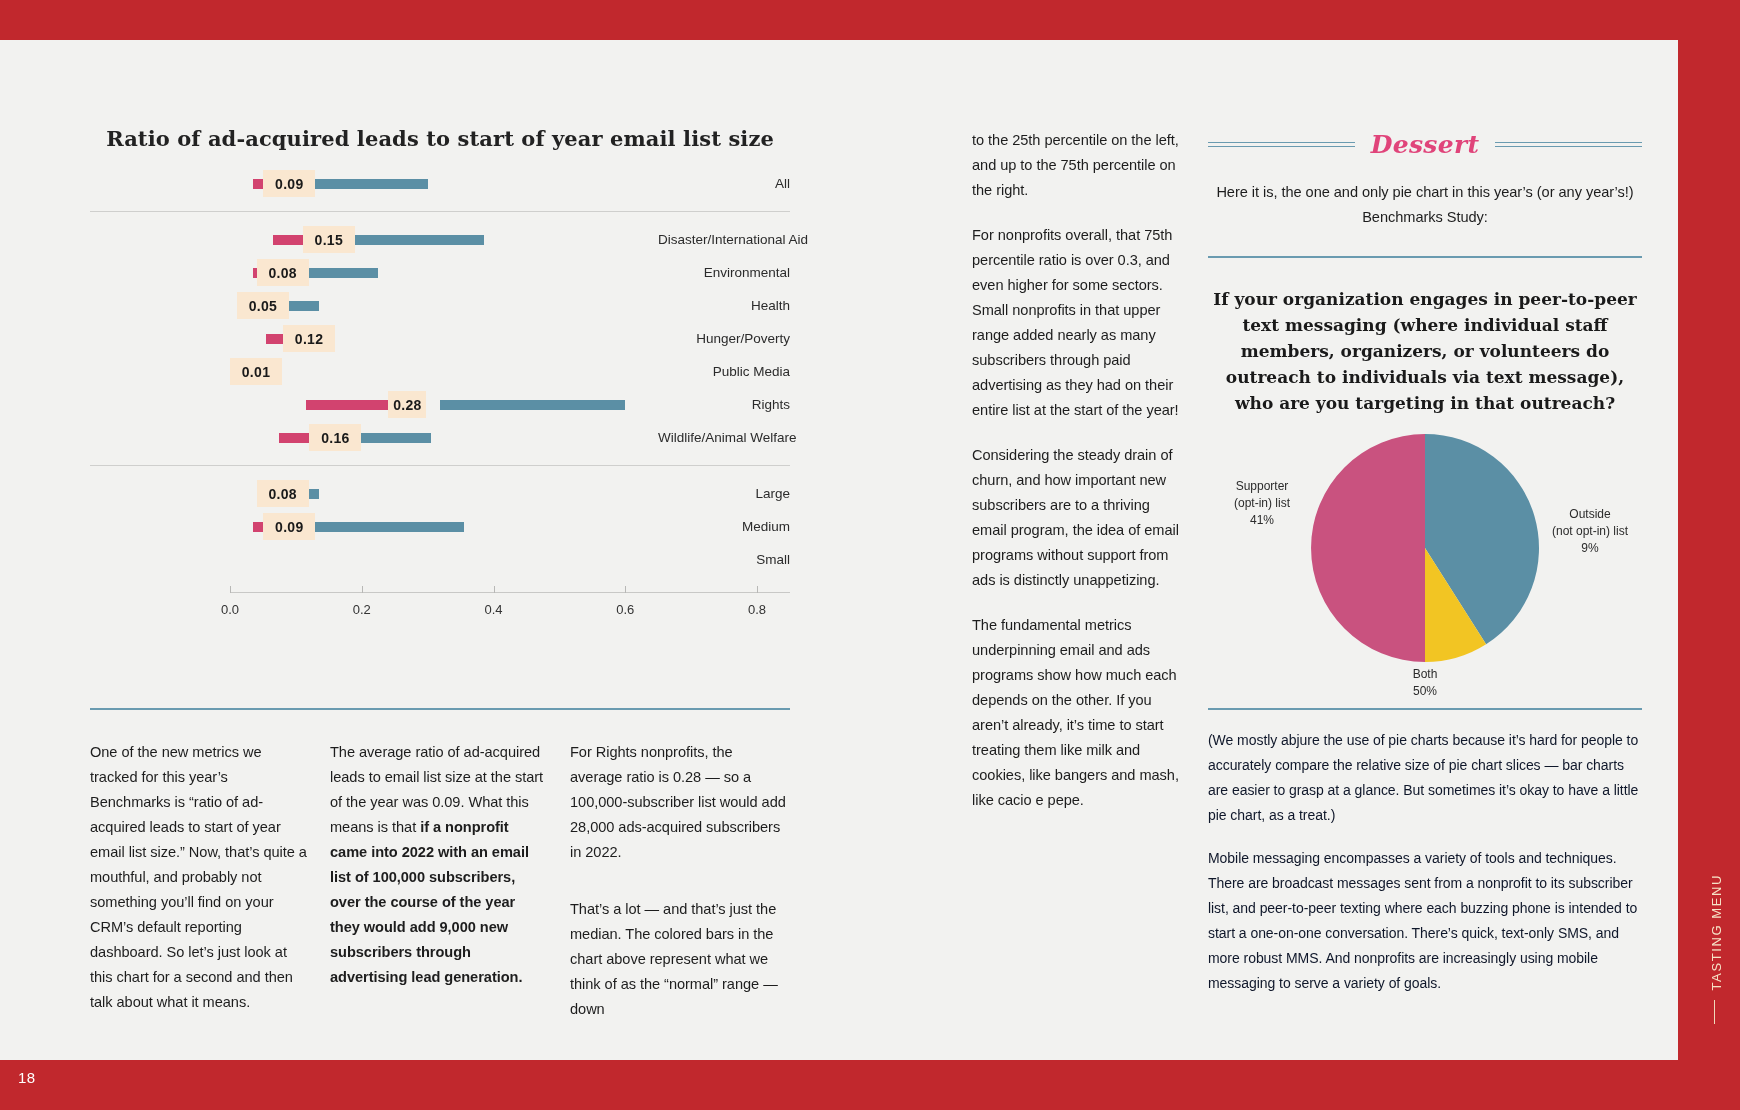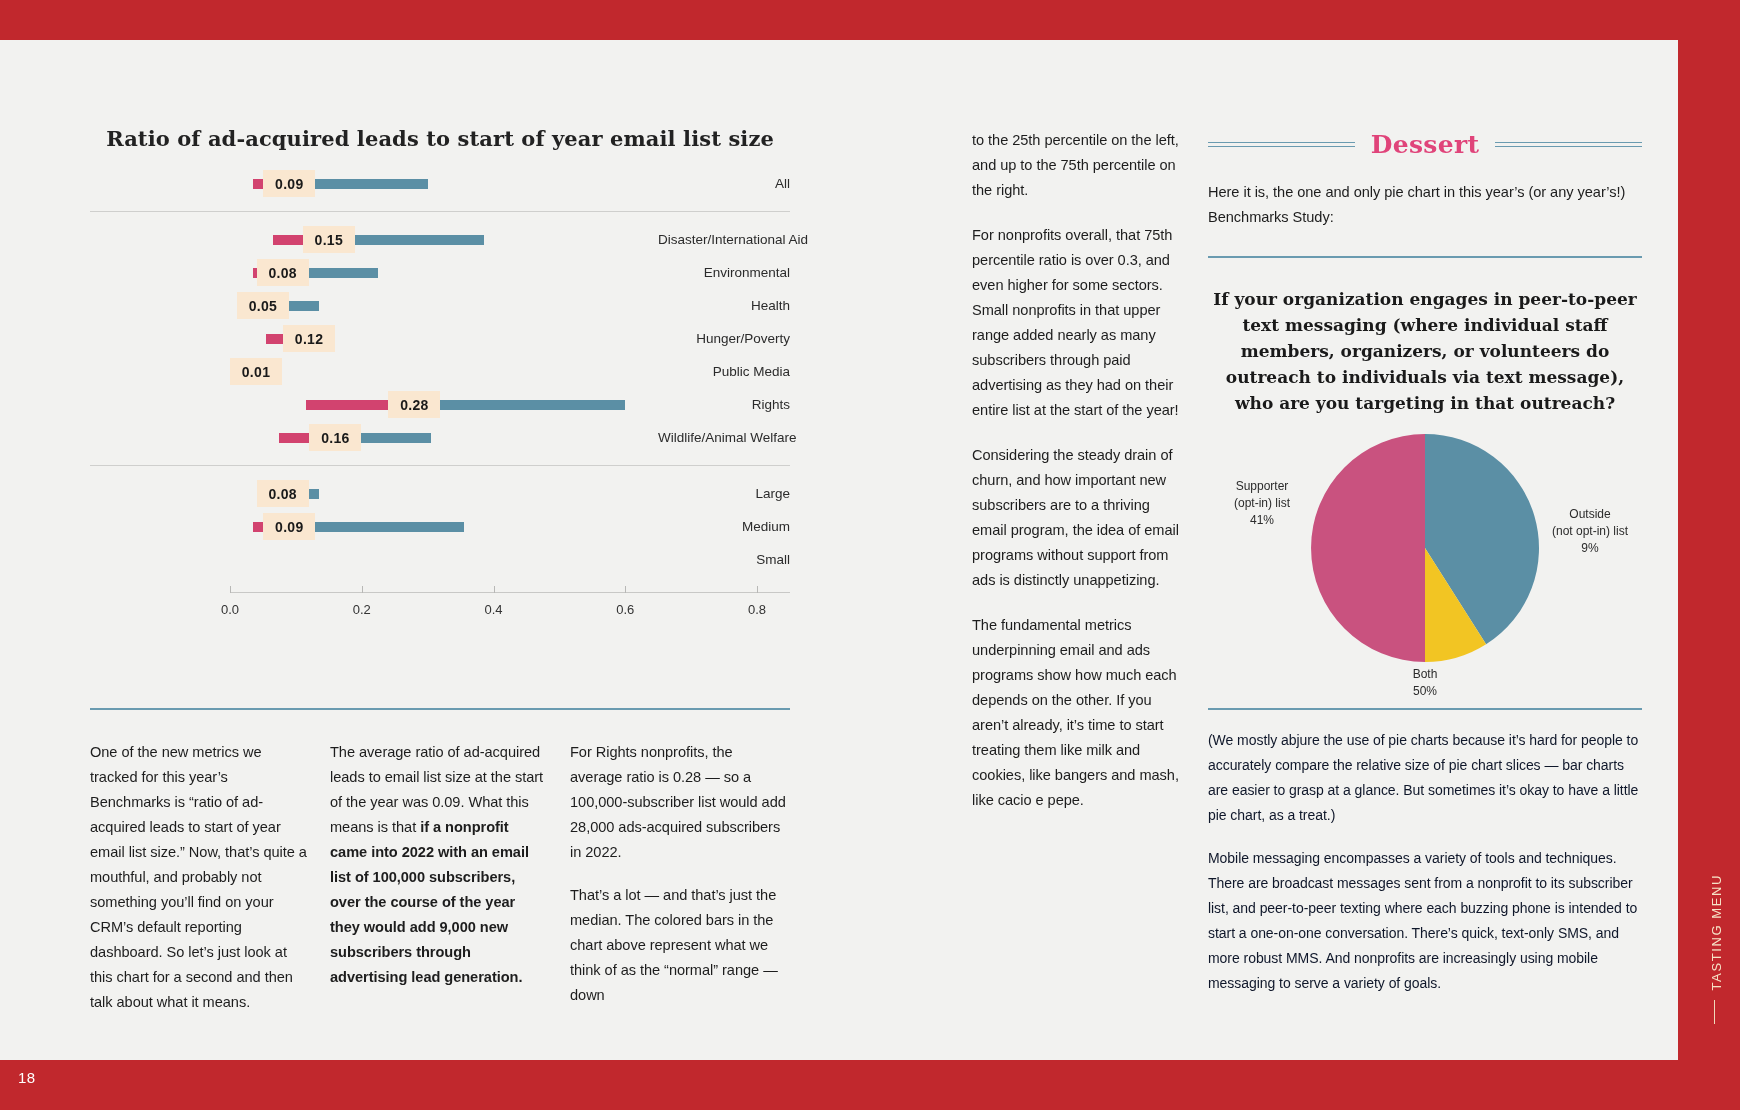--- a/index.html
+++ b/index.html
@@ -103,54 +103,54 @@
 
   
   .left-cols {
     position: absolute; left: 90px; top: 700px;
     width: 700px; display: flex; gap: 22px;
   }
   .col { width: 218px; }
   .col p {
     font-size: 14.6px; line-height: 25px; color: #1d1d1d;
     font-family: "Liberation Sans", sans-serif;
-    margin-bottom: 18px;
+    margin-bottom: 32px;
     letter-spacing: -.05px;
   }
   .col p b { font-weight: 700; }
 
   
   .mid-col {
     position: absolute; left: 972px; top: 88px; width: 212px;
   }
   .mid-col p {
     font-size: 14.6px; line-height: 25px; color: #1d1d1d;
     margin-bottom: 20px; letter-spacing: -.05px;
   }
 
   
   .right-panel {
     position: absolute; left: 1208px; top: 58px; width: 434px;
   }
   .dessert-head {
     position: relative; height: 40px; margin-top: 26px;
-    display: flex; align-items: center; justify-content: center;
+    display: flex; align-items: center; justify-content: center; font-style: italic;
   }
   .dh-rule {
     flex: 1 1 auto; height: 5px;
     border-top: 1.5px solid #6a9bb0; border-bottom: 1.5px solid #6a9bb0;
   }
   .dh-title {
     font-family: "DejaVu Serif", serif;
     font-size: 25px; font-weight: 700; color: #e0447a;
     padding: 0 16px; letter-spacing: .3px;
   }
   .rp-text {
     font-size: 14.6px; line-height: 25px; color: #1d1d1d;
-    margin-top: 16px; letter-spacing: -.05px;
+    margin-top: 16px; letter-spacing: -.05px; text-align: center;
   }
   .rp-rule { height: 2px; background: #6a9bb0; margin: 26px 0 0 0; }
 
   .pie-title {
     font-family: "DejaVu Serif", serif;
     font-size: 17px; line-height: 26px; font-weight: 700;
     color: #1a1a1a; text-align: center; margin-top: 28px;
   }
   .pie-wrap { position: relative; height: 268px; margin-top: 10px; }
   .pie-svg { position: absolute; left: 50%; top: 6px; transform: translateX(-50%); }
@@ -219,21 +219,21 @@
           <div class="blabel">Public Media</div>
           <div class="bplot">
             <div class="val-chip" style="left: 0px; width: 52px;">0.01</div>
           </div>
         </div>
         <div class="brow">
           <div class="blabel">Rights</div>
           <div class="bplot">
             <div class="bar-pink" style="left: 75.7647px; width: 82.7059px;"></div>
             <div class="bar-blue" style="left: 210.471px; width: 184.824px;"></div>
-            <div class="val-chip" style="left: 158.471px; width: 52px;">0.28</div>
+            <div class="val-chip" style="left: 158.471px; width: 38px;">0.28</div>
           </div>
         </div>
         <div class="brow">
           <div class="blabel">Wildlife/Animal Welfare</div>
           <div class="bplot">
             <div class="bar-pink" style="left: 49.4118px; width: 30px;"></div>
             <div class="bar-blue" style="left: 131.412px; width: 69.5294px;"></div>
             <div class="val-chip" style="left: 79.4118px; width: 52px;">0.16</div>
           </div>
         </div>

